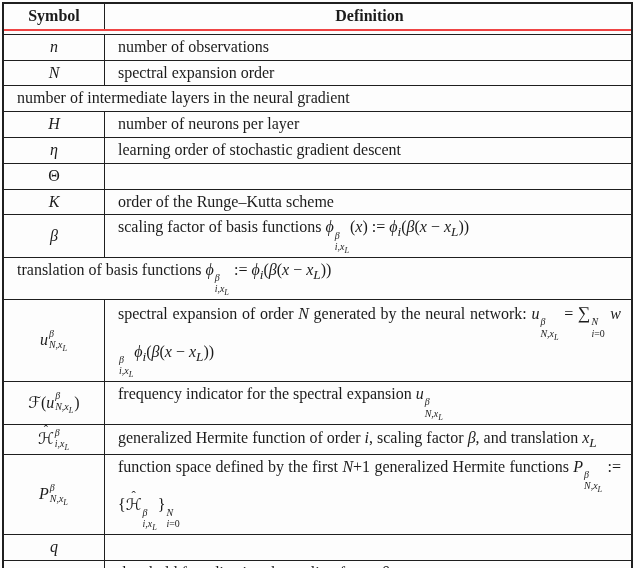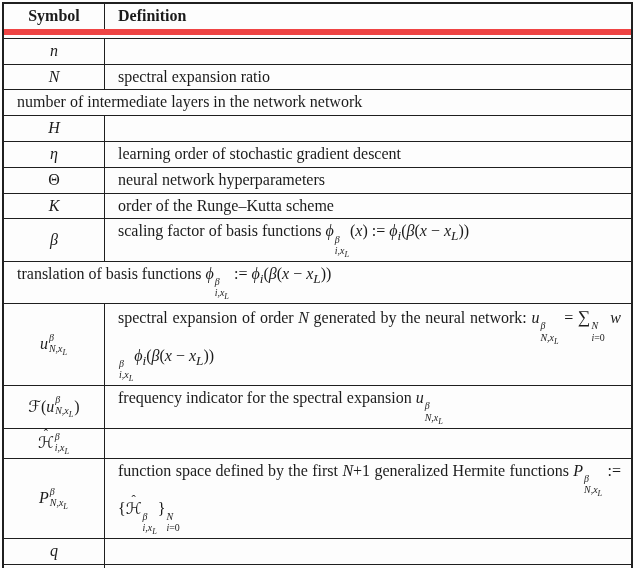--- a/index.html
+++ b/index.html
@@ -22,21 +22,21 @@
     top: 2px;
     width: 631px;
     border: 2px solid #1f1f1f;
     background: #fdfdfd;
     box-sizing: border-box;
   }
   .hrow, .row {
     display: flex;
     align-items: stretch;
   }
-  .hrow { border-bottom: 6px solid #ef4444; }
+  .hrow { border-bottom: 2px solid #ef4444; }
   .dbl-rule { height: 3px; border-bottom: 1px solid #1f1f1f; }
   .row { border-bottom: 1px solid #1f1f1f; }
   .cell {
     box-sizing: border-box;
     font-size: 16px;
     line-height: 1.3;
   }
   .sym {
     flex: 0 0 101px;
     width: 101px;
@@ -51,21 +51,21 @@
     flex: 1 1 auto;
     padding: 2px 10px 2px 13px;
     text-align: justify;
     display: flex;
     flex-direction: column;
     justify-content: center;
   }
   .def > .def-inner { width: 100%; }
   .th .def-inner, .th-sym {
     font-weight: bold;
-    text-align: left;
+    text-align: center;
   }
   .th-sym { text-align: center; }
   
   i { font-style: italic; }
   .ss {
     display: inline-flex;
     flex-direction: column;
     align-items: flex-start;
     font-size: 0.62em;
     line-height: 1.12;
@@ -95,52 +95,55 @@
       <div class="cell def">
         <span class="def-inner">Definition</span>
       </div>
     </div>
     <div class="dbl-rule"></div>
     <div class="tbody">
         <div class="row">
           <div class="cell sym">
             <i>n</i>
           </div>
+          <div class="cell def">
+            <span class="def-inner">number of observations</span>
+          </div>
         </div>
         <div class="row">
           <div class="cell sym">
             <i>N</i>
           </div>
           <div class="cell def">
-            <span class="def-inner">spectral expansion ratio</span>
-          </div>
-        </div>
-        <div class="row">
-          <div class="cell def">
-            <span class="def-inner">number of intermediate layers in the network network</span>
+            <span class="def-inner">spectral expansion order</span>
+          </div>
+        </div>
+        <div class="row">
+          <div class="cell def">
+            <span class="def-inner">number of intermediate layers in the neural gradient</span>
           </div>
         </div>
         <div class="row">
           <div class="cell sym">
             <i>H</i>
           </div>
+          <div class="cell def">
+            <span class="def-inner">number of neurons per layer</span>
+          </div>
         </div>
         <div class="row">
           <div class="cell sym">
             <i>η</i>
           </div>
           <div class="cell def">
             <span class="def-inner">learning order of stochastic gradient descent</span>
           </div>
         </div>
         <div class="row">
           <div class="cell sym">Θ</div>
-          <div class="cell def">
-            <span class="def-inner">neural network hyperparameters</span>
-          </div>
         </div>
         <div class="row">
           <div class="cell sym">
             <i>K</i>
           </div>
           <div class="cell def">
             <span class="def-inner">order of the Runge–Kutta scheme</span>
           </div>
         </div>
         <div class="row">
@@ -195,20 +198,23 @@
               </span></span>
           </div>
         </div>
         <div class="row">
           <div class="cell sym">
             <span class="hatwrap"><span class="hatmark">ˆ</span><span class="scr">ℋ</span></span>
             <span class="ss">
               <span><i>β</i></span>
               <span><i>i,x</i><sub><i>L</i></sub></span>
             </span>
+          </div>
+          <div class="cell def">
+            <span class="def-inner">generalized Hermite function of order <i>i</i>, scaling factor <i>β</i>, and translation <i>x<sub>L</sub></i></span>
           </div>
         </div>
         <div class="row">
           <div class="cell sym">
             <i>P</i>
             <span class="ss">
               <span><i>β</i></span>
               <span><i>N,x</i><sub><i>L</i></sub></span>
             </span>
           </div>

